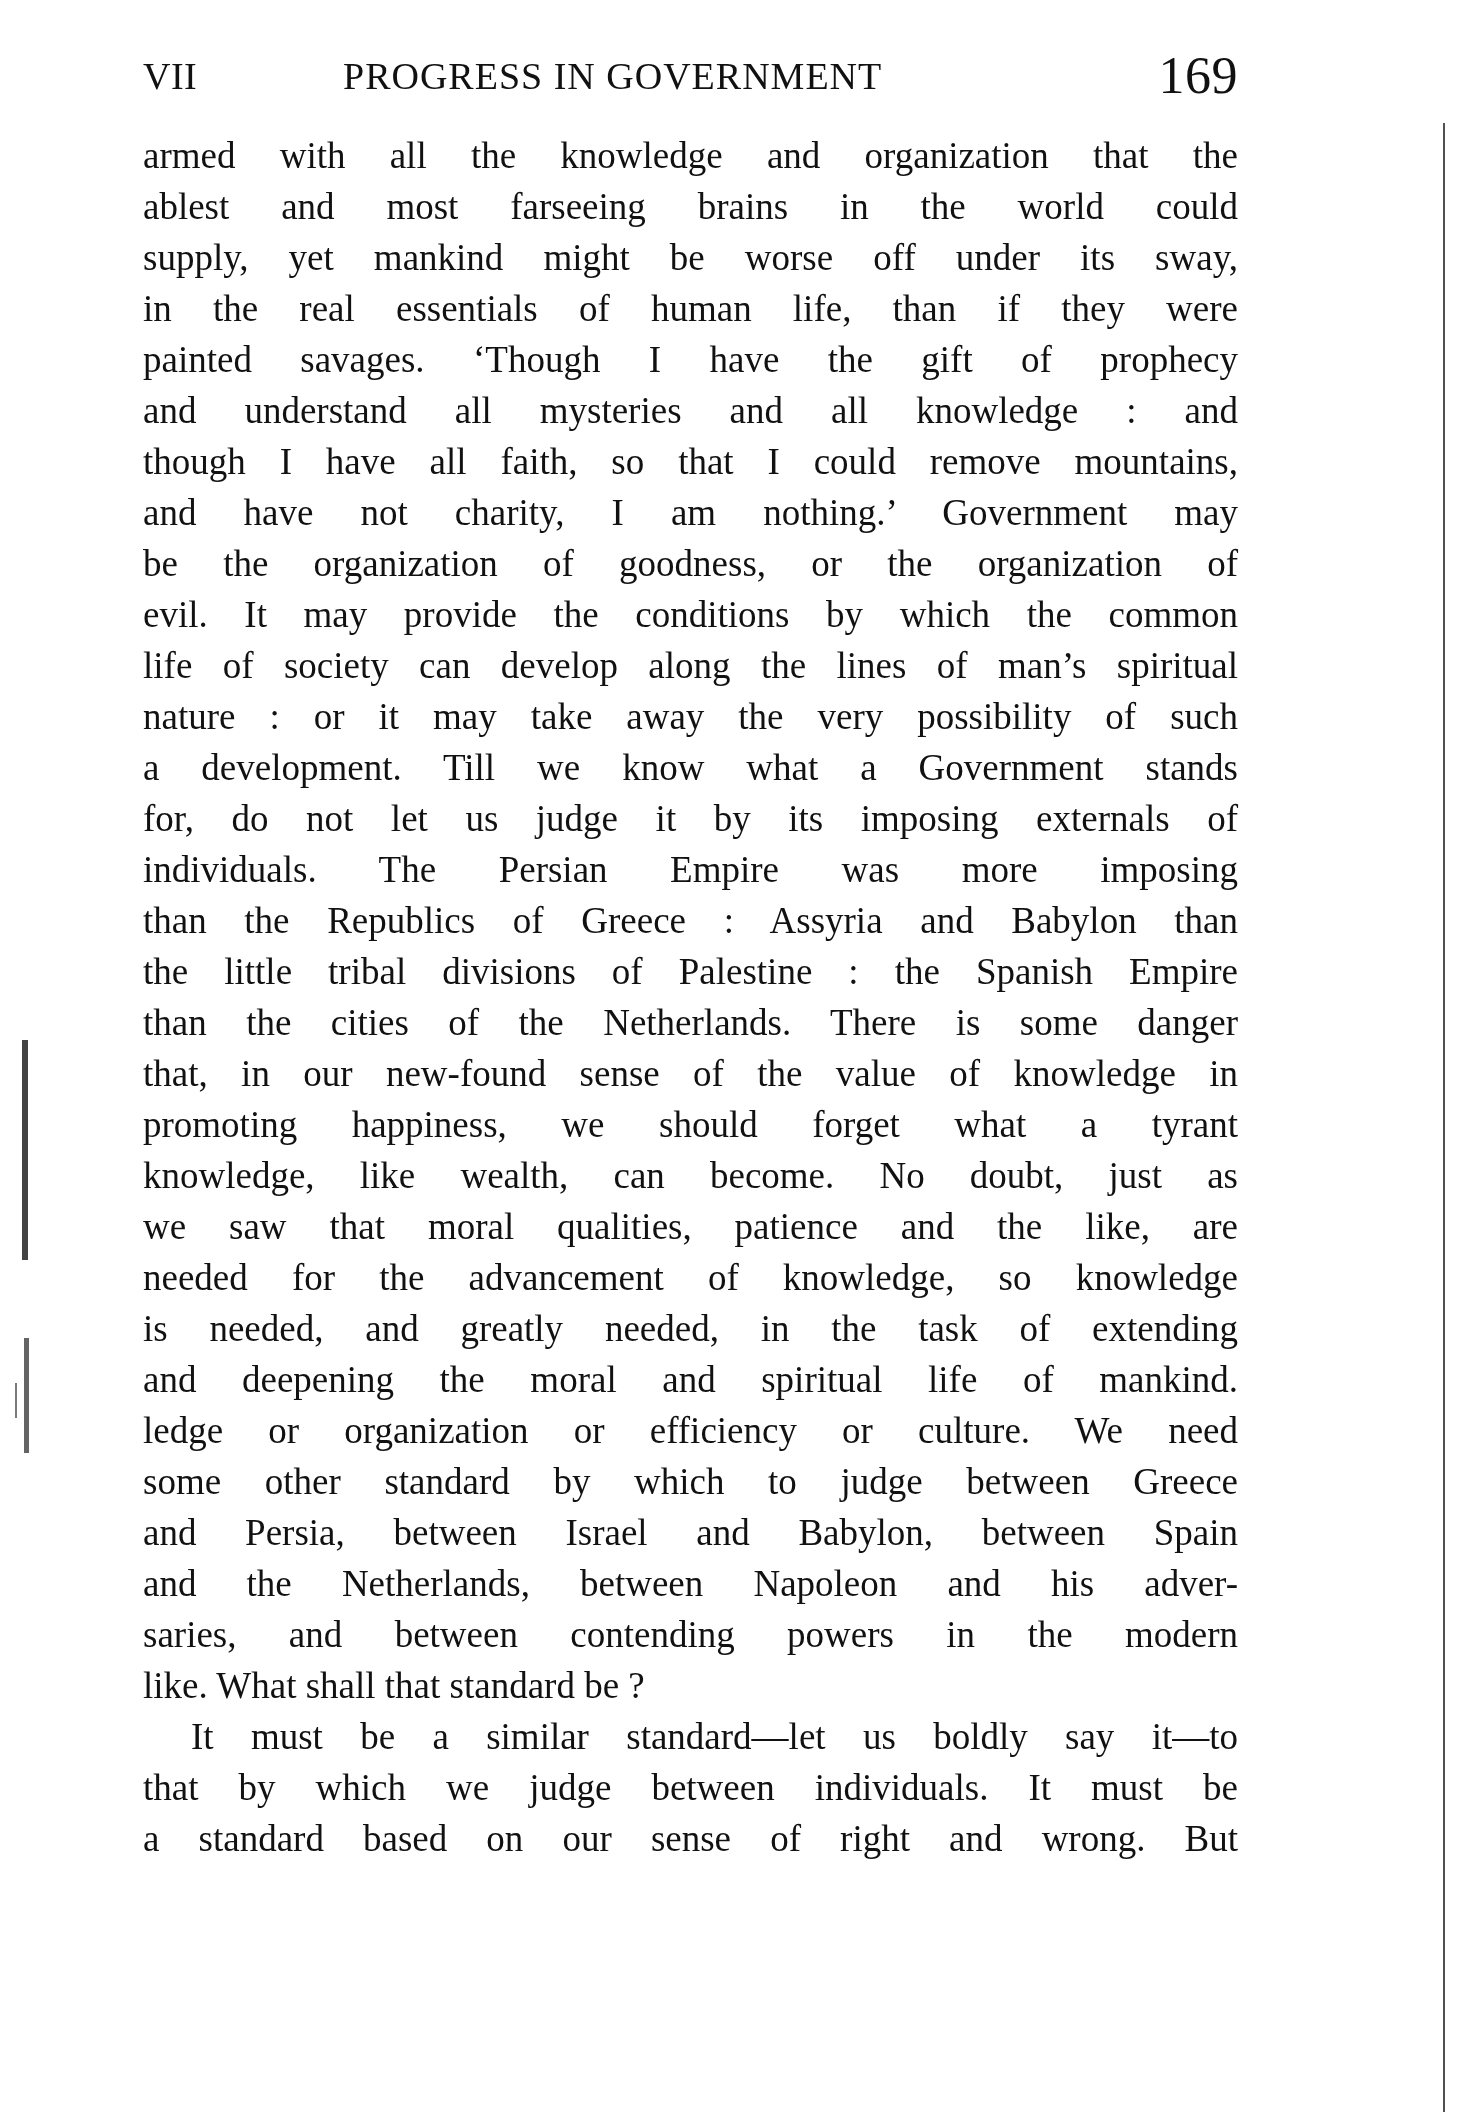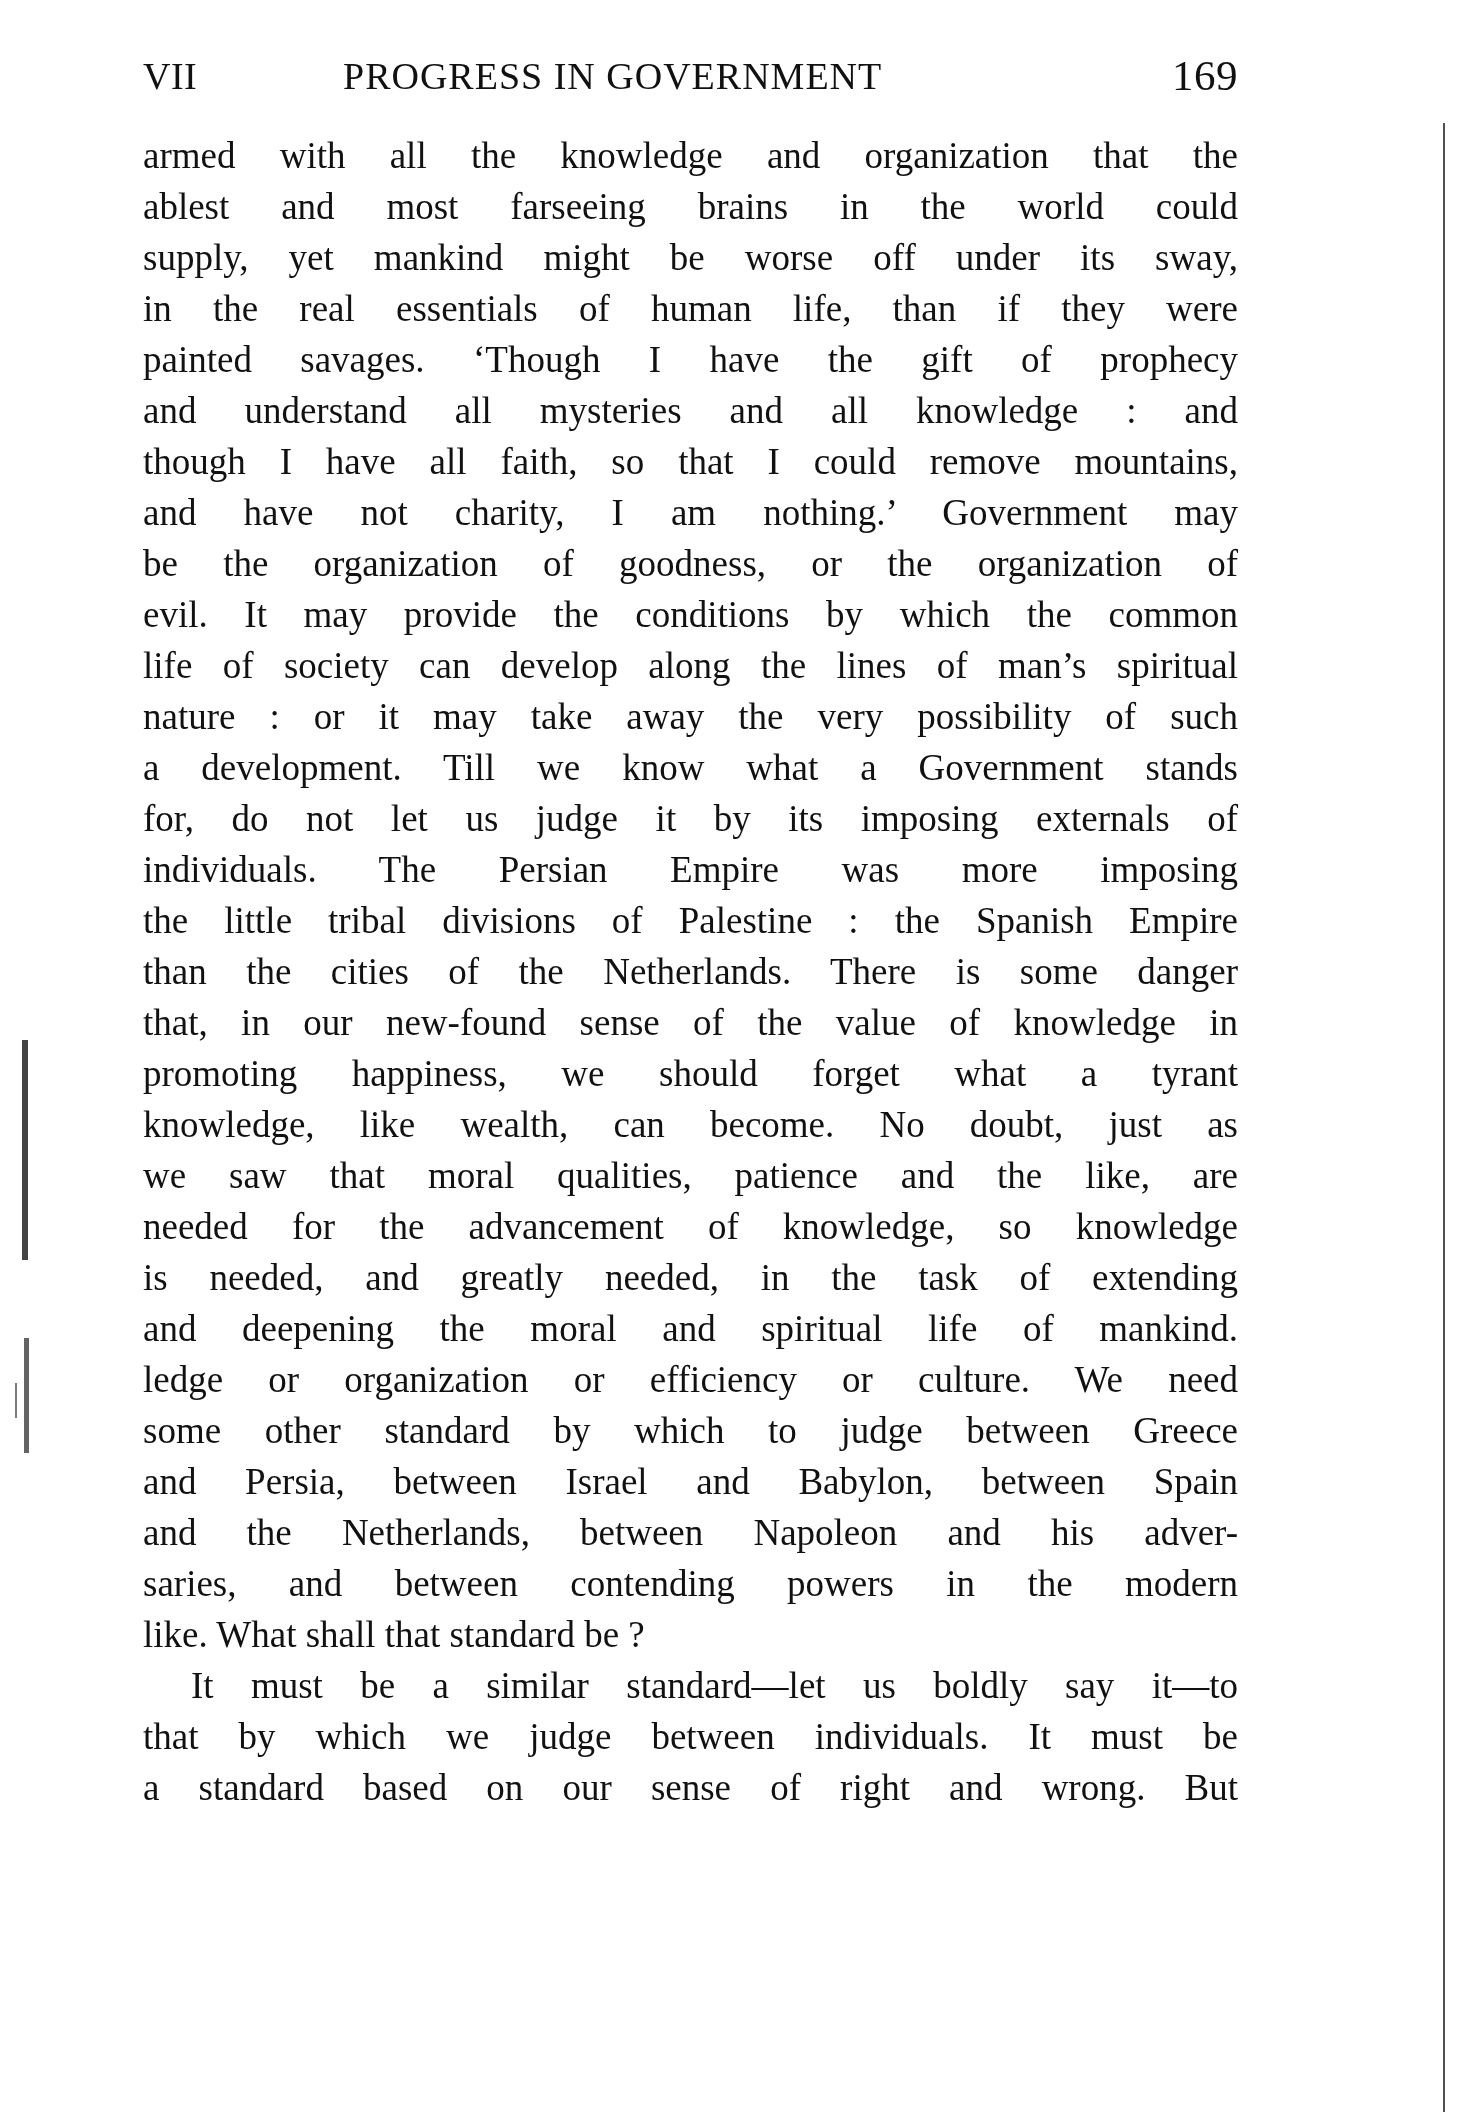--- a/index.html
+++ b/index.html
@@ -8,21 +8,21 @@
     position: absolute; left: 0; top: 8px; width: 1173px; height: 2112px;
     background: #ffffff; color: #111111;
     font-family: "Liberation Serif", "DejaVu Serif", serif;
   }
   .running-head {
     position: absolute; left: 143px; top: 40px; width: 1095px; height: 56px;
     font-size: 38px; line-height: 56px; letter-spacing: 0.5px;
   }
   .running-head .chapter { position: absolute; left: 0; top: 0; }
   .running-head .title { position: absolute; left: 200px; top: 0; letter-spacing: 1px; }
-  .running-head .folio { position: absolute; right: 0; top: 0; font-size: 43px; }
+  .running-head .folio { position: absolute; right: 0; top: 0; font-size: 52px; }
   .body-text {
     position: absolute; left: 143px; top: 122px; width: 1095px;
     font-size: 37px; line-height: 51px; text-align: justify; font-family: Liberation Serif, serif;
   }
   .body-text .line {
     display: block; height: 51px; white-space: nowrap;
     text-align: justify; text-align-last: justify;
   }
   .body-text .line.last { text-align-last: left; }
   .body-text .line.indent { padding-left: 48px; }
@@ -52,20 +52,21 @@
       <span class="line">and understand all mysteries and all knowledge : and</span>
       <span class="line">though I have all faith, so that I could remove mountains,</span>
       <span class="line">and have not charity, I am nothing.’ Government may</span>
       <span class="line">be the organization of goodness, or the organization of</span>
       <span class="line">evil. It may provide the conditions by which the common</span>
       <span class="line">life of society can develop along the lines of man’s spiritual</span>
       <span class="line">nature : or it may take away the very possibility of such</span>
       <span class="line">a development. Till we know what a Government stands</span>
       <span class="line">for, do not let us judge it by its imposing externals of</span>
       <span class="line">individuals. The Persian Empire was more imposing</span>
+      <span class="line">than the Republics of Greece : Assyria and Babylon than</span>
       <span class="line">the little tribal divisions of Palestine : the Spanish Empire</span>
       <span class="line">than the cities of the Netherlands. There is some danger</span>
       <span class="line">that, in our new-found sense of the value of knowledge in</span>
       <span class="line">promoting happiness, we should forget what a tyrant</span>
       <span class="line">knowledge, like wealth, can become. No doubt, just as</span>
       <span class="line">we saw that moral qualities, patience and the like, are</span>
       <span class="line">needed for the advancement of knowledge, so knowledge</span>
       <span class="line">is needed, and greatly needed, in the task of extending</span>
       <span class="line">and deepening the moral and spiritual life of mankind.</span>
       <span class="line">ledge or organization or efficiency or culture. We need</span>

